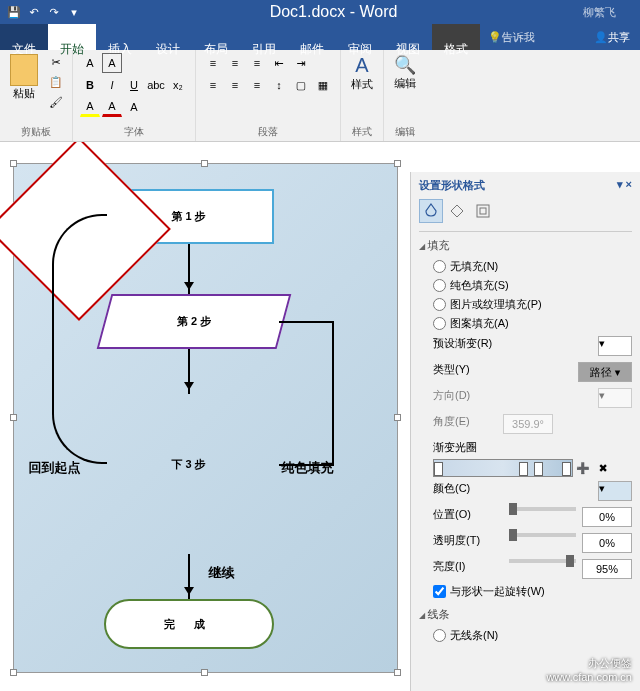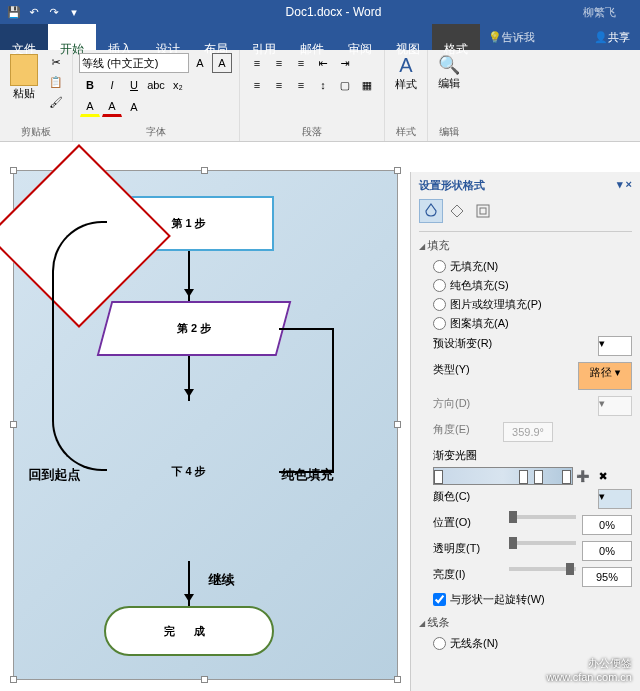--- a/index.html
+++ b/index.html
@@ -1,39 +1,39 @@
 <!DOCTYPE html>
 <html><head>
 <meta charset="utf-8">
 <style>
 *{margin:0;padding:0;box-sizing:border-box;font-family:"Microsoft YaHei",sans-serif;font-size:11px;}
 body{width:640px;height:691px;background:#fff;overflow:hidden;position:relative;}
 .titlebar{height:24px;background:#2b579a;display:flex;align-items:center;color:#fff;padding:0 4px;}
 .qat-btn{width:18px;height:18px;display:flex;align-items:center;justify-content:center;margin:0 1px;cursor:pointer;}
-.doc-title{flex:1;text-align:center;font-size:12px;}
+.doc-title{flex:1;text-align:center;font-size:16px;}
 .menubar{height:26px;background:#2b579a;display:flex;align-items:center;color:#fff;}
 .menu-tab{padding:12px 12px;height:26px;line-height:26px;cursor:pointer;font-size:12px;}
 .menu-tab.file{background:#1e3e6e;}
 .menu-tab.active{background:#fff;color:#14532d;}
 .menu-tab.format{background:#404040;}
 .tell-me{display:flex;align-items:center;margin-left:8px;opacity:.8;}
 .share{margin-left:auto;padding:0 10px;display:flex;align-items:center;}
 .ribbon{height:92px;background:#f1f1f1;border-bottom:1px solid #ccc;display:flex;}
 .rgroup{border-right:1px solid #ddd;padding:2px 6px 0;display:flex;flex-direction:column;}
 .rgroup-body{flex:1;display:flex;align-items:flex-start;}
 .rgroup-label{text-align:center;font-size:10px;color:#666;padding:2px 0;}
 .big-btn{display:flex;flex-direction:column;align-items:center;padding:2px 4px;cursor:pointer;}
 .small-btns{display:flex;flex-direction:column;margin-left:4px;}
 .sb{width:18px;height:18px;margin:1px;cursor:pointer;display:flex;align-items:center;justify-content:center;}
 .font-sel{width:110px;height:20px;border:1px solid #ababab;background:#fff;font-size:11px;padding:0 2px;}
 .row{display:flex;align-items:center;margin:1px 0;}
 .fmt-btn{width:20px;height:20px;border:1px solid transparent;display:flex;align-items:center;justify-content:center;cursor:pointer;margin:0 1px;}
 .content{position:absolute;top:142px;left:0;right:0;bottom:0;display:flex;}
 .canvas{flex:1;background:#fff;padding:20px 10px;overflow:hidden;}
-.flowchart{width:385px;height:510px;background:linear-gradient(135deg,#d4e4f0,#b8d0e0);border:1px solid #999;position:relative;margin:8px auto;}
+.flowchart{width:385px;height:510px;background:linear-gradient(135deg,#d4e4f0,#b8d0e0);border:1px solid #999;position:relative;margin:1px auto;}
 .handle{width:7px;height:7px;background:#fff;border:1px solid #888;position:absolute;}
 .fc-box{position:absolute;background:#fff;display:flex;align-items:center;justify-content:center;font-size:14px;font-weight:bold;}
 .step1{left:90px;top:25px;width:170px;height:55px;border:2px solid #4aa8d8;}
 .step2{left:90px;top:130px;width:180px;height:55px;border:2px solid #7030a0;transform:skewX(-15deg);}
 .step2 span{transform:skewX(15deg);}
 .diamond{left:110px;top:235px;width:130px;height:130px;border:2px solid #c00000;transform:rotate(45deg);background:#fff;}
 .diamond-txt{position:absolute;left:110px;top:235px;width:130px;height:130px;display:flex;align-items:center;justify-content:center;font-size:14px;font-weight:bold;}
 .done{left:90px;top:435px;width:170px;height:50px;border:2px solid #548235;border-radius:25px;letter-spacing:8px;}
 .arrow-v{position:absolute;width:2px;background:#000;}
 .arrow-v::after{content:'';position:absolute;bottom:-1px;left:-4px;border:5px solid transparent;border-top:8px solid #000;}
@@ -44,21 +44,21 @@
 .pane-icons{display:flex;gap:2px;margin-bottom:8px;}
 .pi{width:24px;height:24px;border:1px solid transparent;display:flex;align-items:center;justify-content:center;cursor:pointer;}
 .pi.active{border:1px solid #92b5d7;background:#cde0f0;}
 .sect{font-size:11px;color:#444;margin:6px 0 4px;cursor:pointer;}
 .sect::before{content:'◢ ';color:#666;font-size:8px;}
 .radio-row{display:flex;align-items:center;padding:2px 0 2px 14px;font-size:11px;cursor:pointer;}
 .radio-row input{margin-right:4px;}
 .prop-row{display:flex;align-items:flex-start;padding:3px 0 3px 14px;font-size:11px;}
 .prop-label{width:70px;}
 .prop-input{width:50px;height:20px;border:1px solid #ababab;background:#fff;text-align:center;}
-.combo{width:54px;height:28px;border:1px solid #ababab;background:#fdba74;margin-left:auto;text-align:center;line-height:18px;cursor:pointer;}
+.combo{width:54px;height:20px;border:1px solid #ababab;background:#a3a3a3;margin-left:auto;text-align:center;line-height:18px;cursor:pointer;}
 .swatch{width:34px;height:20px;border:1px solid #ababab;background:#fff;margin-left:auto;cursor:pointer;}
 .slider{flex:1;height:4px;background:#ccc;margin:0 6px;position:relative;}
 .slider-thumb{width:8px;height:12px;background:#666;position:absolute;top:-4px;}
 .grad-bar{width:140px;height:18px;border:1px solid #888;background:linear-gradient(90deg,#c8d8e8,#d8e4ef,#b0c8dc);margin-left:14px;position:relative;}
 .gstop{width:9px;height:14px;background:#fff;border:1px solid #666;position:absolute;top:2px;}
 .watermark{position:absolute;right:8px;bottom:8px;color:#fff;text-shadow:0 0 3px #000;font-size:11px;text-align:right;}
 </style>
 </head>
 <body>
 
@@ -97,21 +97,20 @@
         <div class="sb">✂</div>
         <div class="sb">📋</div>
         <div class="sb">🖌</div>
       </div>
     </div>
     <div class="rgroup-label">剪贴板</div>
   </div>
   <div class="rgroup">
     <div class="rgroup-body" style="flex-direction:column;">
       <div class="row">
-        <input class="font-sel" value="等线 (中文正文)" style="">
         <div class="fmt-btn">A</div>
         <div class="fmt-btn" style="border:1px solid #666;">A</div>
       </div>
       <div class="row">
         <div class="fmt-btn">
             <b>B</b>
           </div>
         <div class="fmt-btn">
             <i>I</i>
           </div>
@@ -184,21 +183,21 @@
       <div class="fc-box step1">
           <span>第 1 步</span>
         </div>
       <div class="arrow-v" style="left:174px;top:80px;height:50px;"></div>
       <div class="fc-box step2">
           <span>第 2 步</span>
         </div>
       <div class="arrow-v" style="left:174px;top:185px;height:45px;"></div>
       <div class="diamond"></div>
       <div class="diamond-txt">
-          <span>下 4 步</span>
+          <span>下 3 步</span>
         </div>
       <div class="arrow-v" style="left:174px;top:390px;height:45px;"></div>
       <div class="fc-box done">
           <span>完 成</span>
         </div>
 
       <div class="lbl" style="left:15px;top:295px;">回到起点</div>
       <div class="lbl" style="left:268px;top:295px;">纯色填充</div>
       <div class="lbl" style="left:195px;top:400px;">继续</div>
 

